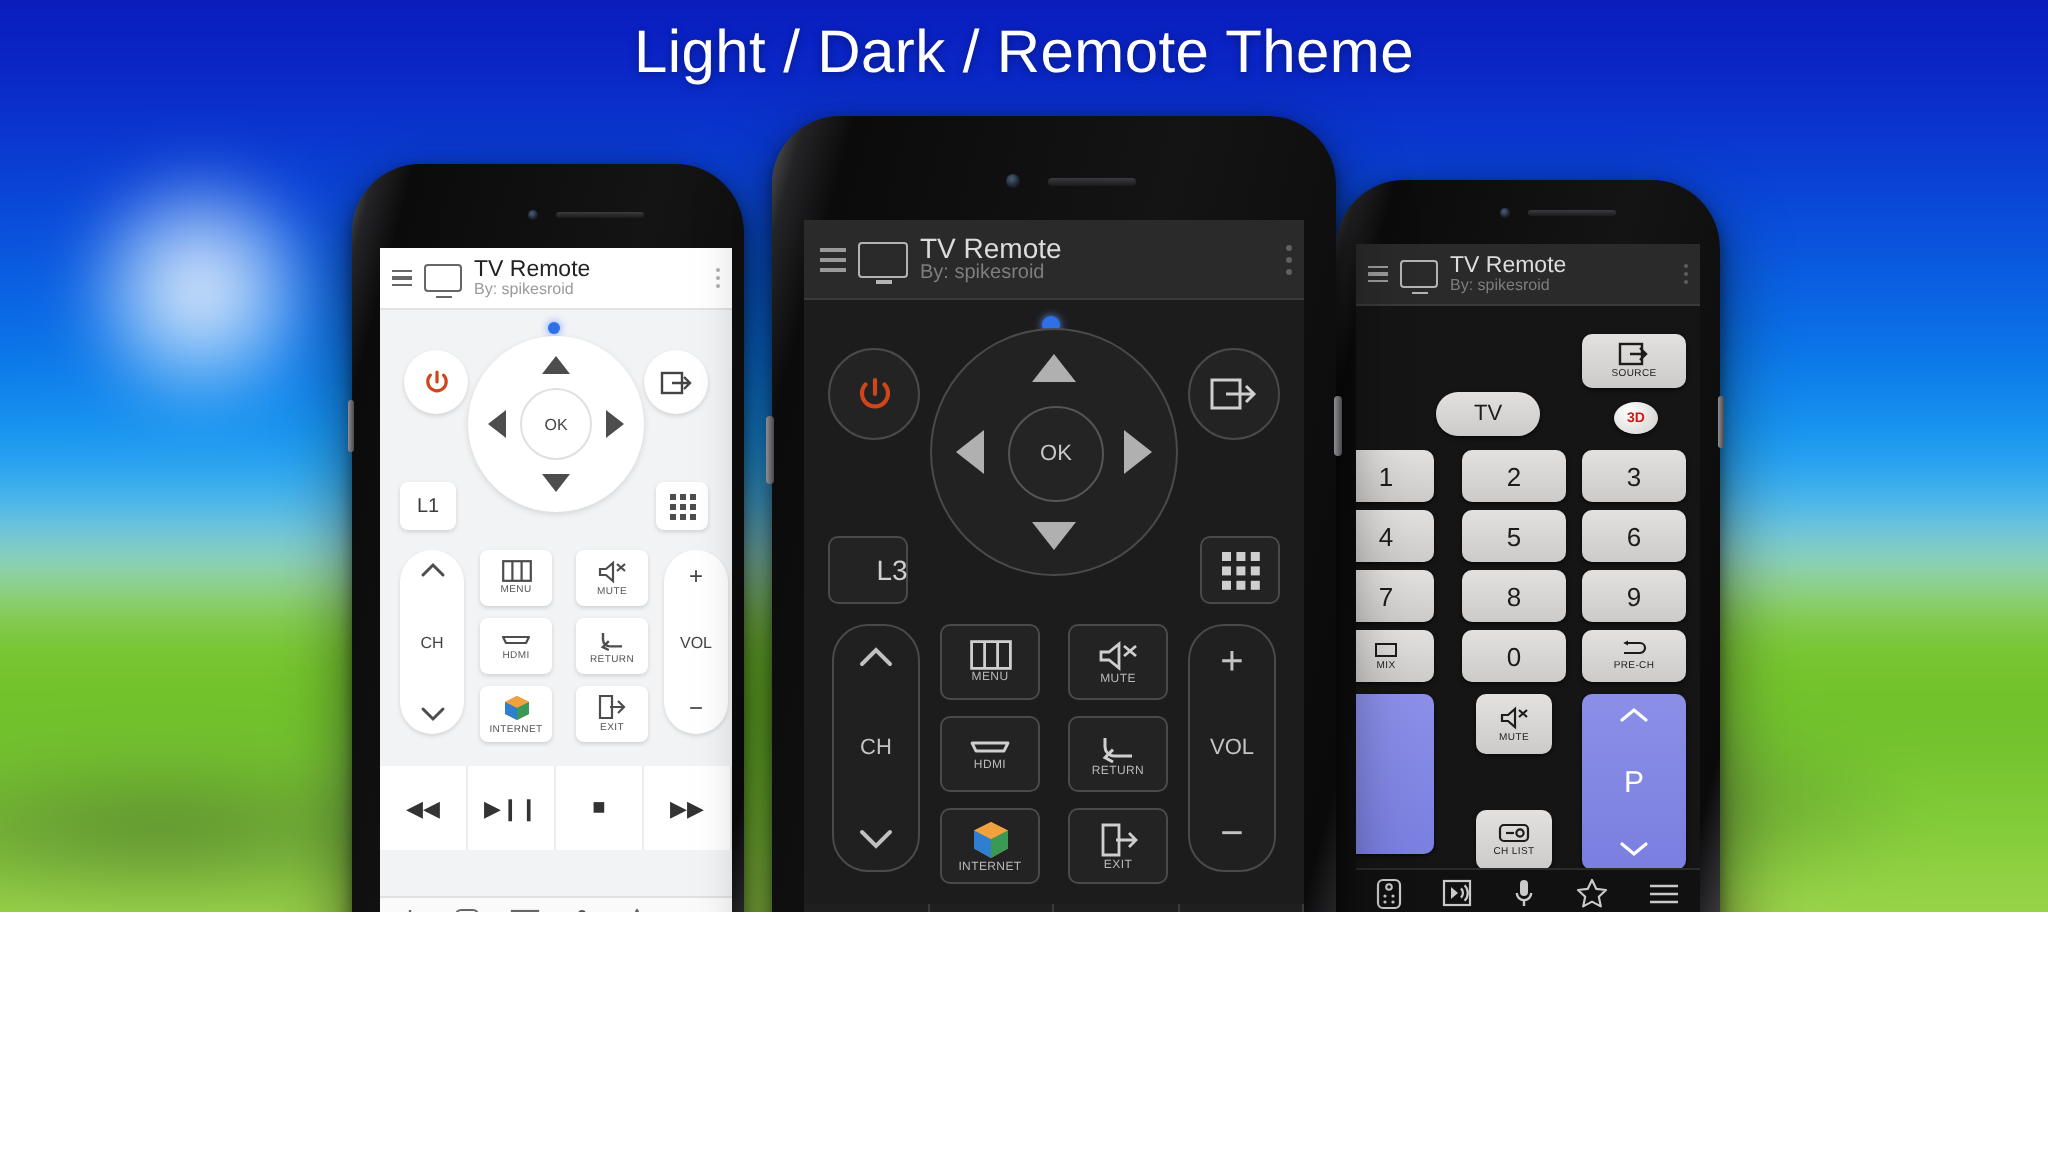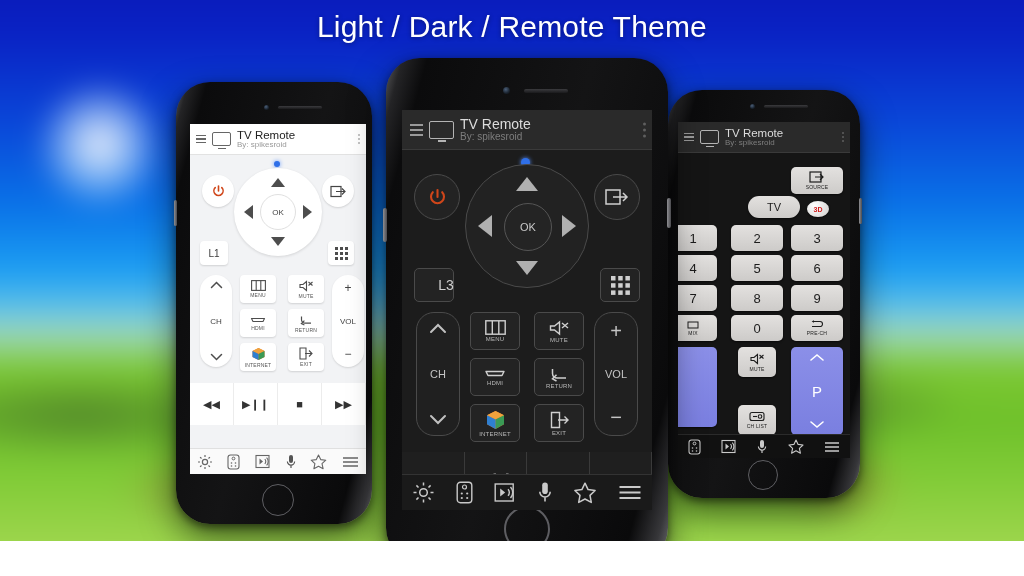--- a/index.html
+++ b/index.html
@@ -1,21 +1,21 @@
 <!DOCTYPE html>
 <html><head>
 <meta charset="utf-8">
 <style>
   * { box-sizing: border-box; margin: 0; padding: 0; }
   html, body {
     width: 1024px; height: 576px; overflow: hidden;
     font-family: "Liberation Sans", sans-serif;
   }
   #stage {
-    position: relative; width: 1024px; height: 541px; overflow: hidden;
+    position: relative; width: 1024px; height: 456px; overflow: hidden;
     background: #ef4444;
   }
 
   
   .bg {
     position: absolute; inset: -40px;
     background:
       radial-gradient(circle 90px at 140px 185px, rgba(255,255,255,.95) 0%, rgba(190,225,255,.55) 42%, rgba(120,190,255,0) 72%),
       radial-gradient(circle 120px at 300px 430px, rgba(255,255,255,.75) 0%, rgba(215,240,255,.35) 45%, rgba(255,255,255,0) 75%),
       radial-gradient(circle 150px at 820px 420px, rgba(230,245,200,.40) 0%, rgba(200,230,160,0) 70%),
@@ -178,21 +178,21 @@
                   <path d="M6 6h8M11 3l3 3-3 3" fill="none" stroke="#1c1c1c" stroke-width="1.2"></path>
                 </svg>
             </span>
             <span class="s">SOURCE</span>
           </div>
 
           <div class="rk3d" style="left:129px; top:48px; width:22px; height:16px;">
             <span>3D</span>
           </div>
 
-          <div class="rk pill" style="left:70px; top:43px; width:52px; height:22px;">
+          <div class="rk pill" style="left:40px; top:43px; width:52px; height:22px;">
             <span class="n" style="font-size:11px">TV</span>
           </div>
 
           <div class="rk" style="left:-9px; top:72px; width:48px; height:26px;">
               <span class="n">1</span>
             </div>
           <div class="rk" style="left:-9px; top:102px; width:48px; height:26px;">
               <span class="n">4</span>
             </div>
           <div class="rk" style="left:-9px; top:132px; width:48px; height:26px;">

